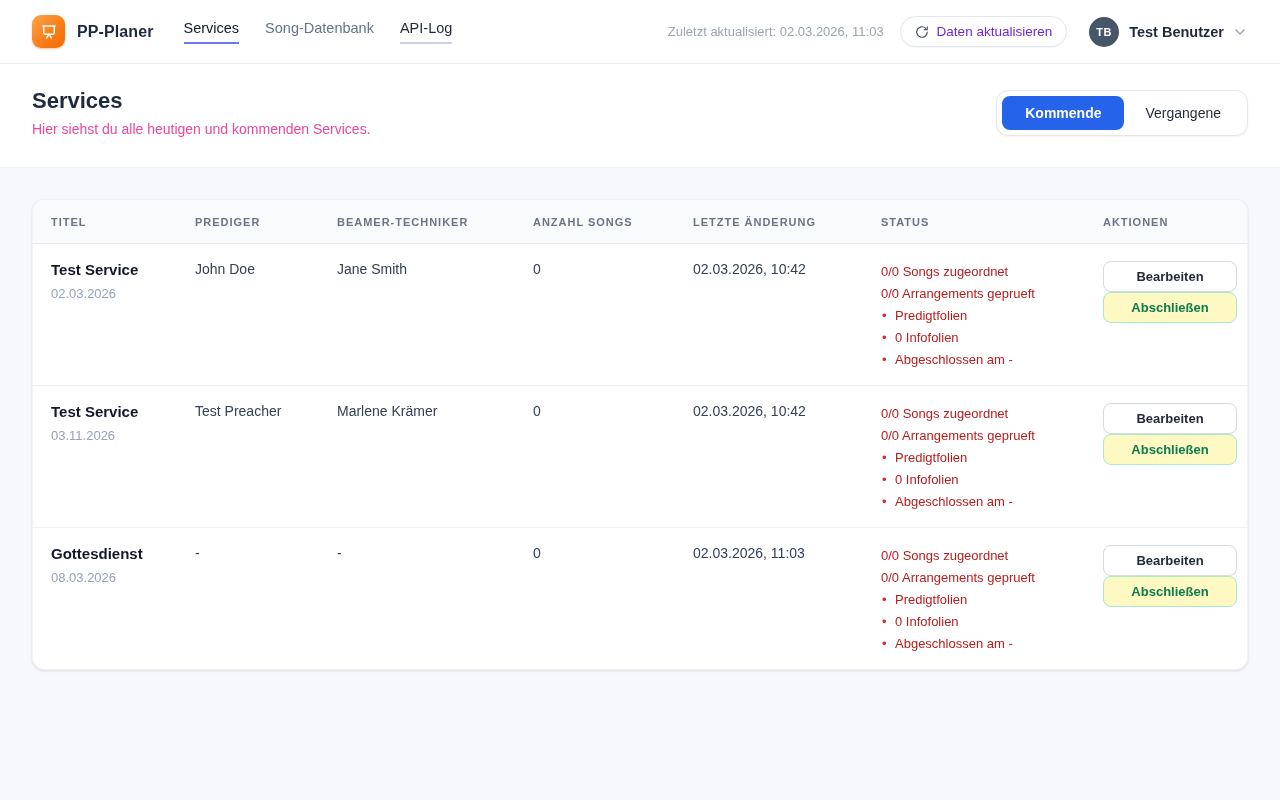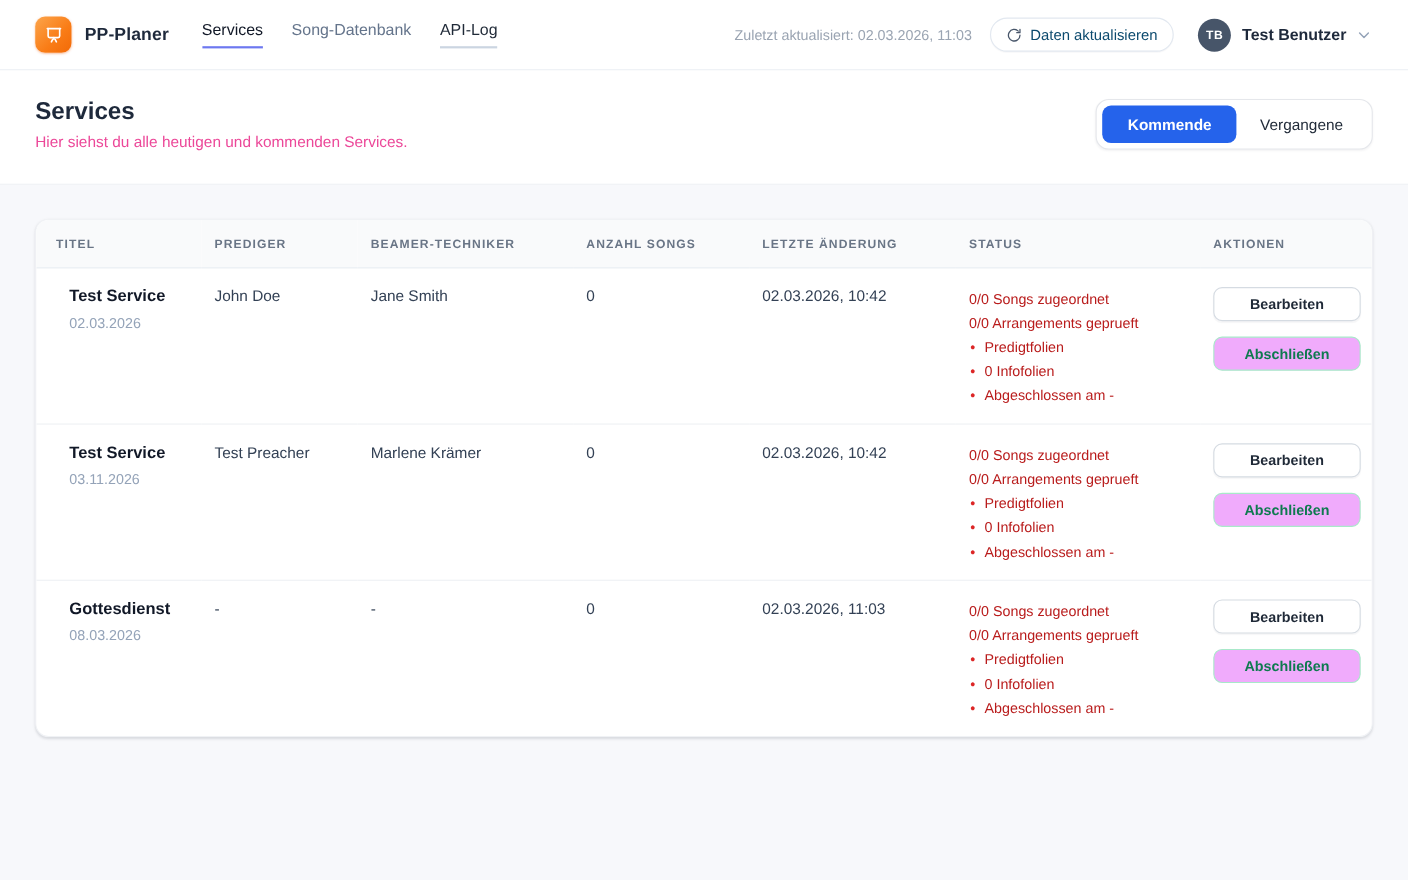--- a/index.html
+++ b/index.html
@@ -27,21 +27,21 @@
   .nav-link { font-size:14.5px; padding-bottom:6px; cursor:pointer; border-bottom:2px solid transparent; }
   .nav-link.active { color:#111827; font-weight:500; border-bottom-color:#6d78f0; }
   .nav-link.muted { color:#64748b; }
   .nav-link.hovered { color:#1f2937; font-weight:500; border-bottom-color:#cbd5e1; }
 
   .topbar-right { margin-left:auto; display:flex; align-items:center; }
   .last-updated { font-size:13px; color:#9aa4b2; margin-right:16px; }
   .refresh-btn {
     display:flex; align-items:flex-end; gap:8px;
     background:#fff; border:1px solid #e2e8f0; border-radius:16px;
-    padding:7px 14px; font-size:13.5px; color:#0c4a6e; font-family:inherit;
+    padding:7px 14px; font-size:13.5px; color:#6d28d9; font-family:inherit;
     cursor:pointer; box-shadow:0 1px 1px rgba(16,24,40,.04);
   }
   .refresh-btn svg { width:14px; height:14px; stroke:#475569; stroke-width:2; fill:none; stroke-linecap:round; stroke-linejoin:round; }
   .user-chip { display:flex; align-items:center; margin-left:22px; cursor:pointer; }
   .avatar {
     width:30px; height:30px; border-radius:50%; background:#475569;
     color:#fff; font-size:11px; font-weight:700; letter-spacing:.5px;
     display:flex; align-items:center; justify-content:center;
   }
   .user-name { font-size:14.5px; font-weight:600; color:#1e293b; margin:0 8px 0 10px; }
@@ -78,31 +78,31 @@
   col.c-status { width:222px; }
   col.c-act    { width:auto;  }
   thead th {
     background:#f9fafb; text-align:left;
     font-size:11px; font-weight:700; letter-spacing:.09em; text-transform:uppercase;
     color:#697586; padding:16px 12px 15px; border-bottom:1px solid #e9edf2;
   }
   thead th:first-child { padding-left:18px; }
   tbody td { vertical-align:top; padding:17px 12px 14px; border-bottom:1px solid #eef1f4; }
   tbody tr:last-child td { border-bottom:none; }
-  tbody td:first-child { padding-left:30px; }
+  tbody td:first-child { padding-left:18px; }
   .svc-title { font-size:15px; font-weight:600; color:#111827; }
   .svc-date { font-size:13px; color:#94a3b8; margin-top:8px; }
   .cell { font-size:14px; color:#334155; }
   .status-line { font-size:13px; color:#b91c1c; line-height:22px; white-space:nowrap; }
   .status-line.bullet { padding-left:14px; position:relative; }
   .status-line.bullet::before { content:"•"; position:absolute; left:1px; color:#dc2626; }
   .actions-cell { padding-right:18px; }
   .btn { display:block; width:134px; padding:7px 0; text-align:center; border-radius:8px; font-family:inherit; font-size:13px; font-weight:600; cursor:pointer; }
   .btn-edit { background:#fff; border:1px solid #d5dbe2; color:#1f2937; box-shadow:0 1px 1px rgba(16,24,40,.04); }
-  .btn-complete { margin-top:14px; background:#f0abfc; border:1px solid #a8e9c9; color:#0e7a4f; font-weight:700; }
+  .btn-complete { margin-top:0; background:#fef9c3; border:1px solid #a8e9c9; color:#0e7a4f; font-weight:700; }
 </style>
 </head>
 <body>
 
 <header class="topbar">
   <div class="logo">
     <svg viewBox="0 0 24 24">
       <path d="M4 4h16"></path>
       <path d="M19 4v9a2 2 0 0 1-2 2H7a2 2 0 0 1-2-2V4"></path>
       <path d="M12 15v2"></path>

